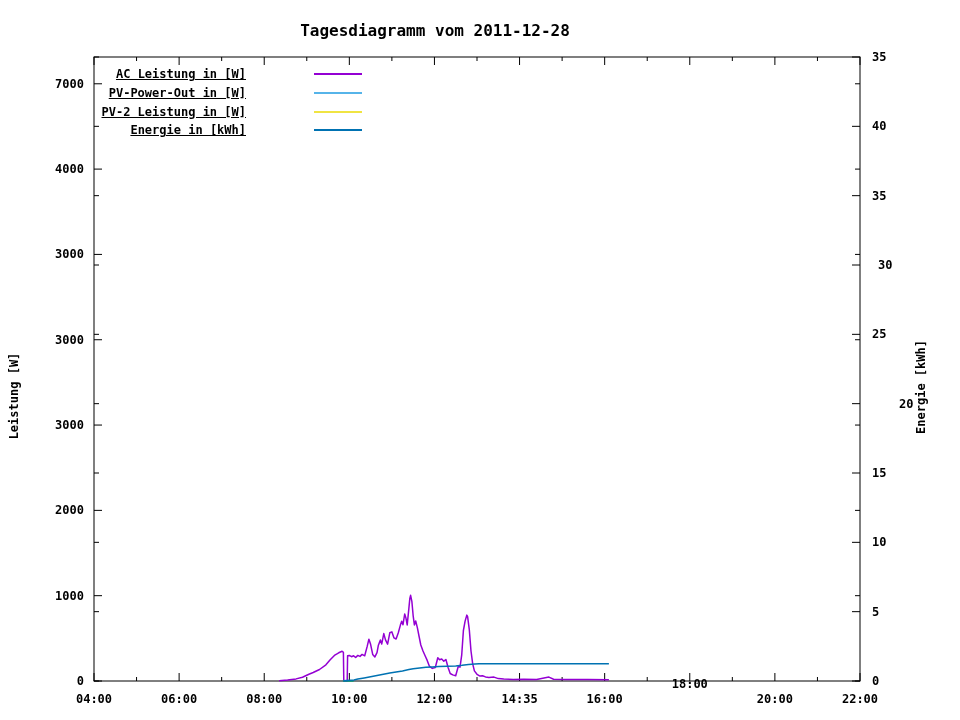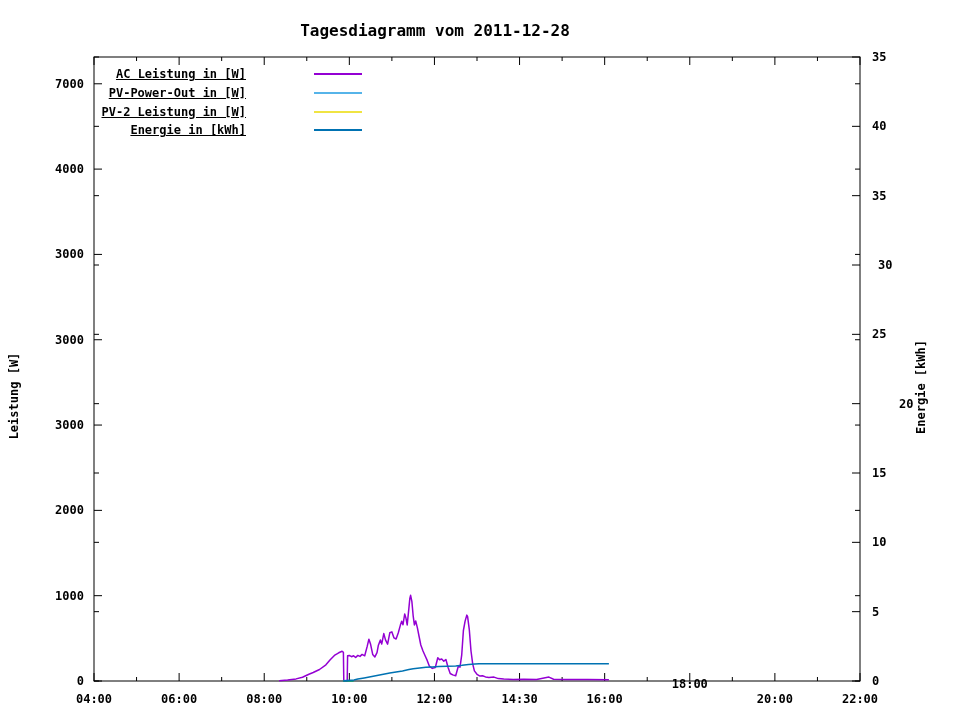--- a/index.html
+++ b/index.html
@@ -133,21 +133,21 @@
         <span class="legend-label">Energie in [kWh]</span>
         <span class="legend-line" style="border-top-color: rgb(0, 114, 178);"></span>
       </div>
     </div>
   <div id="tick-labels">
       <div class="tick-label xlab" style="left: 58px; top: 692px;">04:00</div>
       <div class="tick-label xlab" style="left: 143.111px; top: 692px;">06:00</div>
       <div class="tick-label xlab" style="left: 228.222px; top: 692px;">08:00</div>
       <div class="tick-label xlab" style="left: 313.333px; top: 692px;">10:00</div>
       <div class="tick-label xlab" style="left: 398.444px; top: 692px;">12:00</div>
-      <div class="tick-label xlab" style="left: 483.556px; top: 692px;">14:30</div>
+      <div class="tick-label xlab" style="left: 483.556px; top: 692px;">14:35</div>
       <div class="tick-label xlab" style="left: 568.667px; top: 692px;">16:00</div>
       <div class="tick-label xlab" style="left: 653.778px; top: 677px;">18:00</div>
       <div class="tick-label xlab" style="left: 738.889px; top: 692px;">20:00</div>
       <div class="tick-label xlab" style="left: 824px; top: 692px;">22:00</div>
       <div class="tick-label ylab-left" style="left: 24px; top: 674px;">0</div>
       <div class="tick-label ylab-left" style="left: 24px; top: 588.684px;">1000</div>
       <div class="tick-label ylab-left" style="left: 24px; top: 503.368px;">2000</div>
       <div class="tick-label ylab-left" style="left: 24px; top: 418.053px;">3000</div>
       <div class="tick-label ylab-left" style="left: 24px; top: 332.737px;">3000</div>
       <div class="tick-label ylab-left" style="left: 24px; top: 247.421px;">3000</div>

